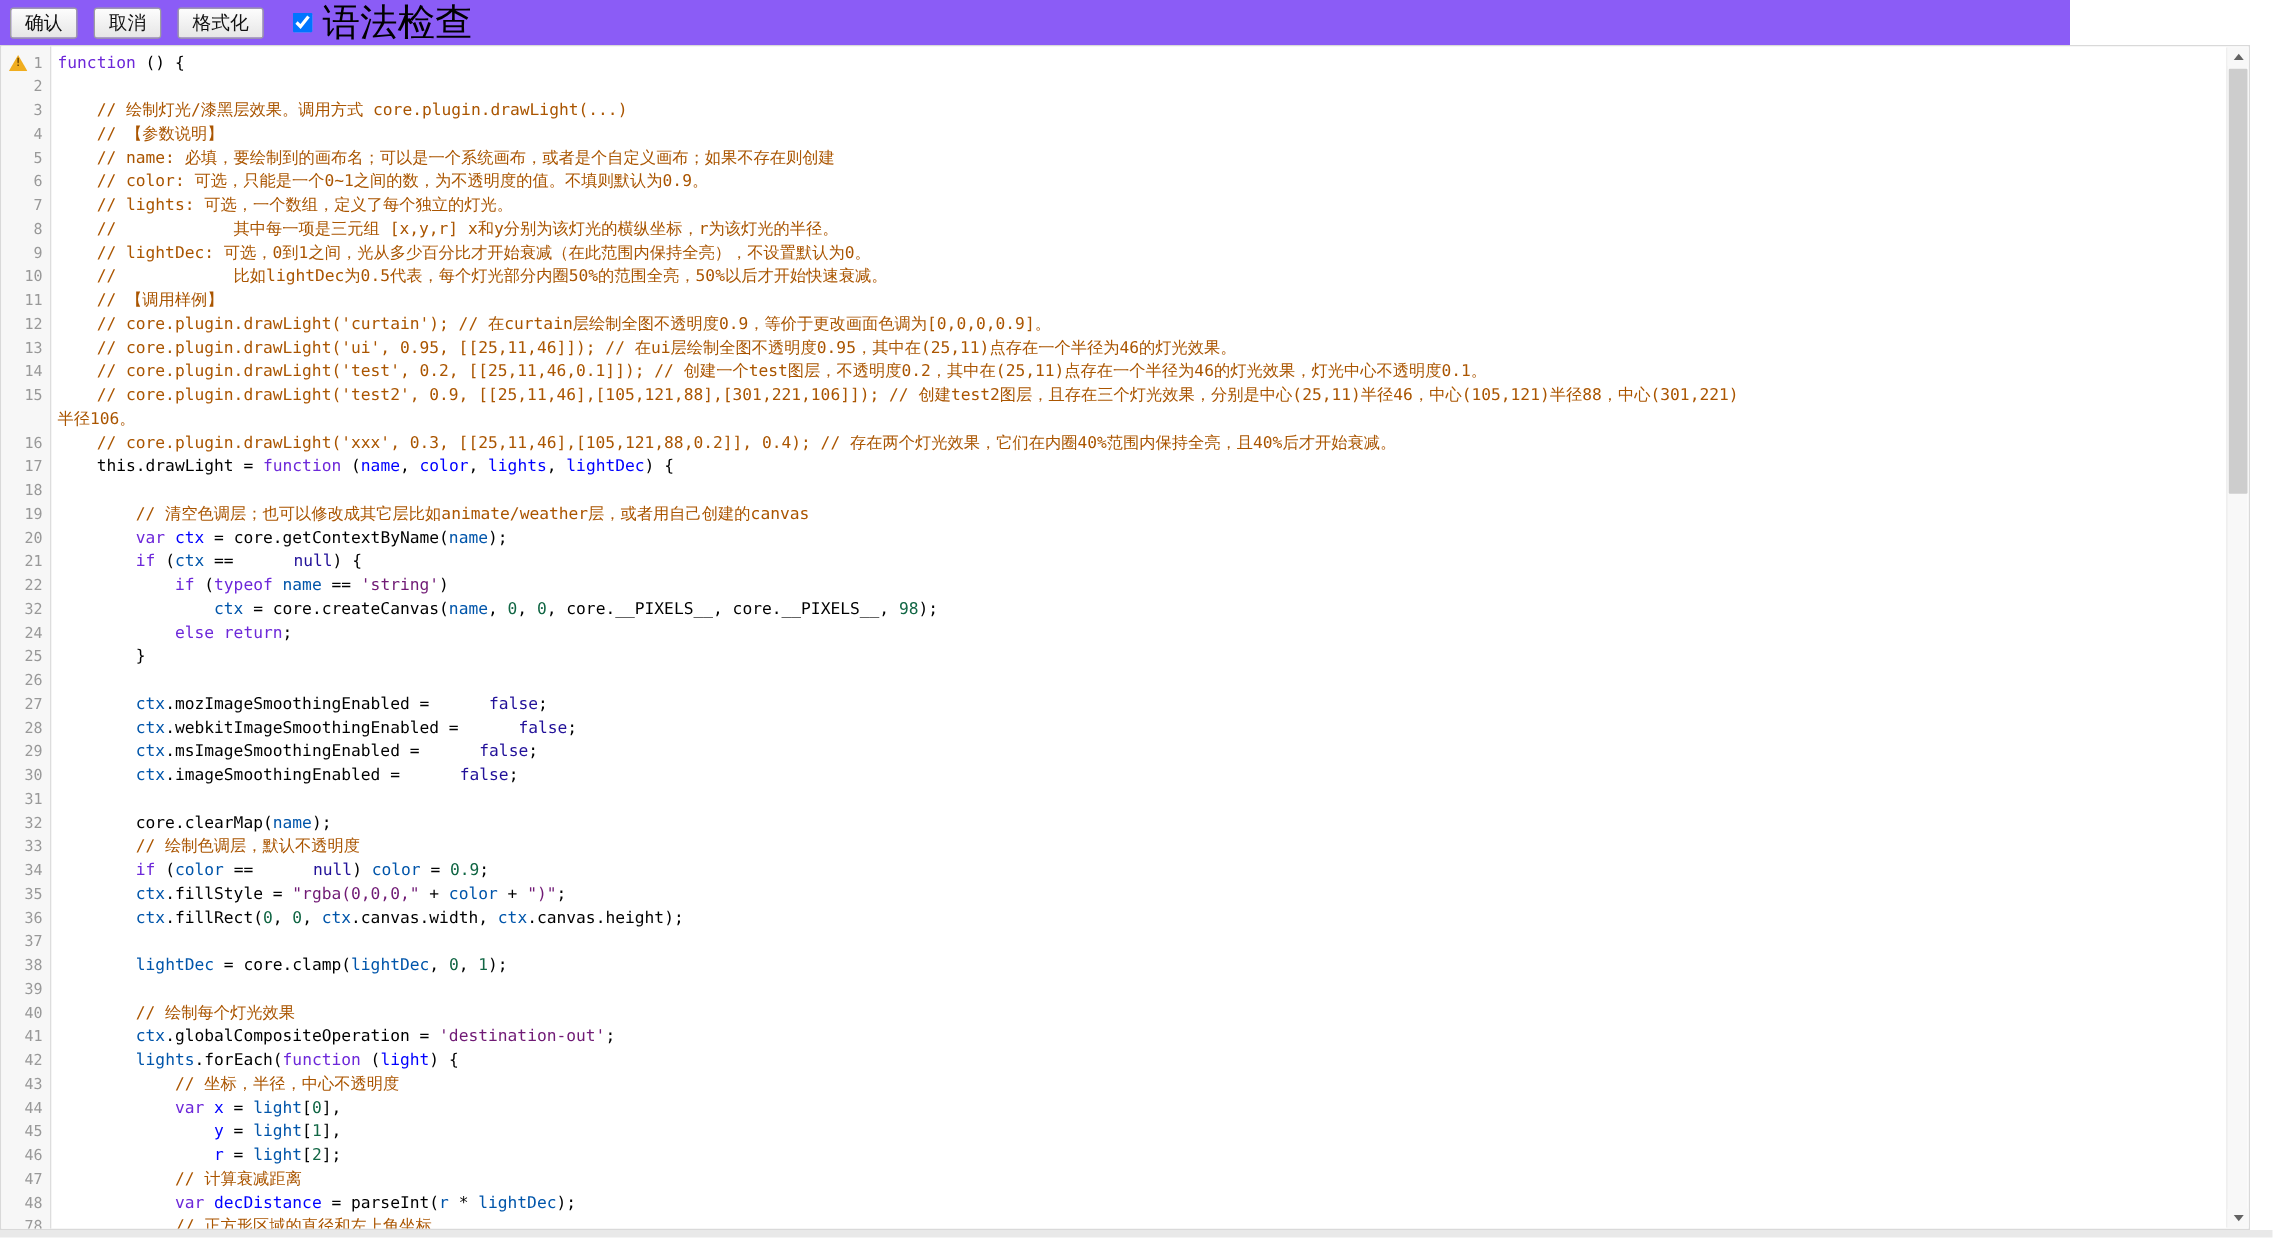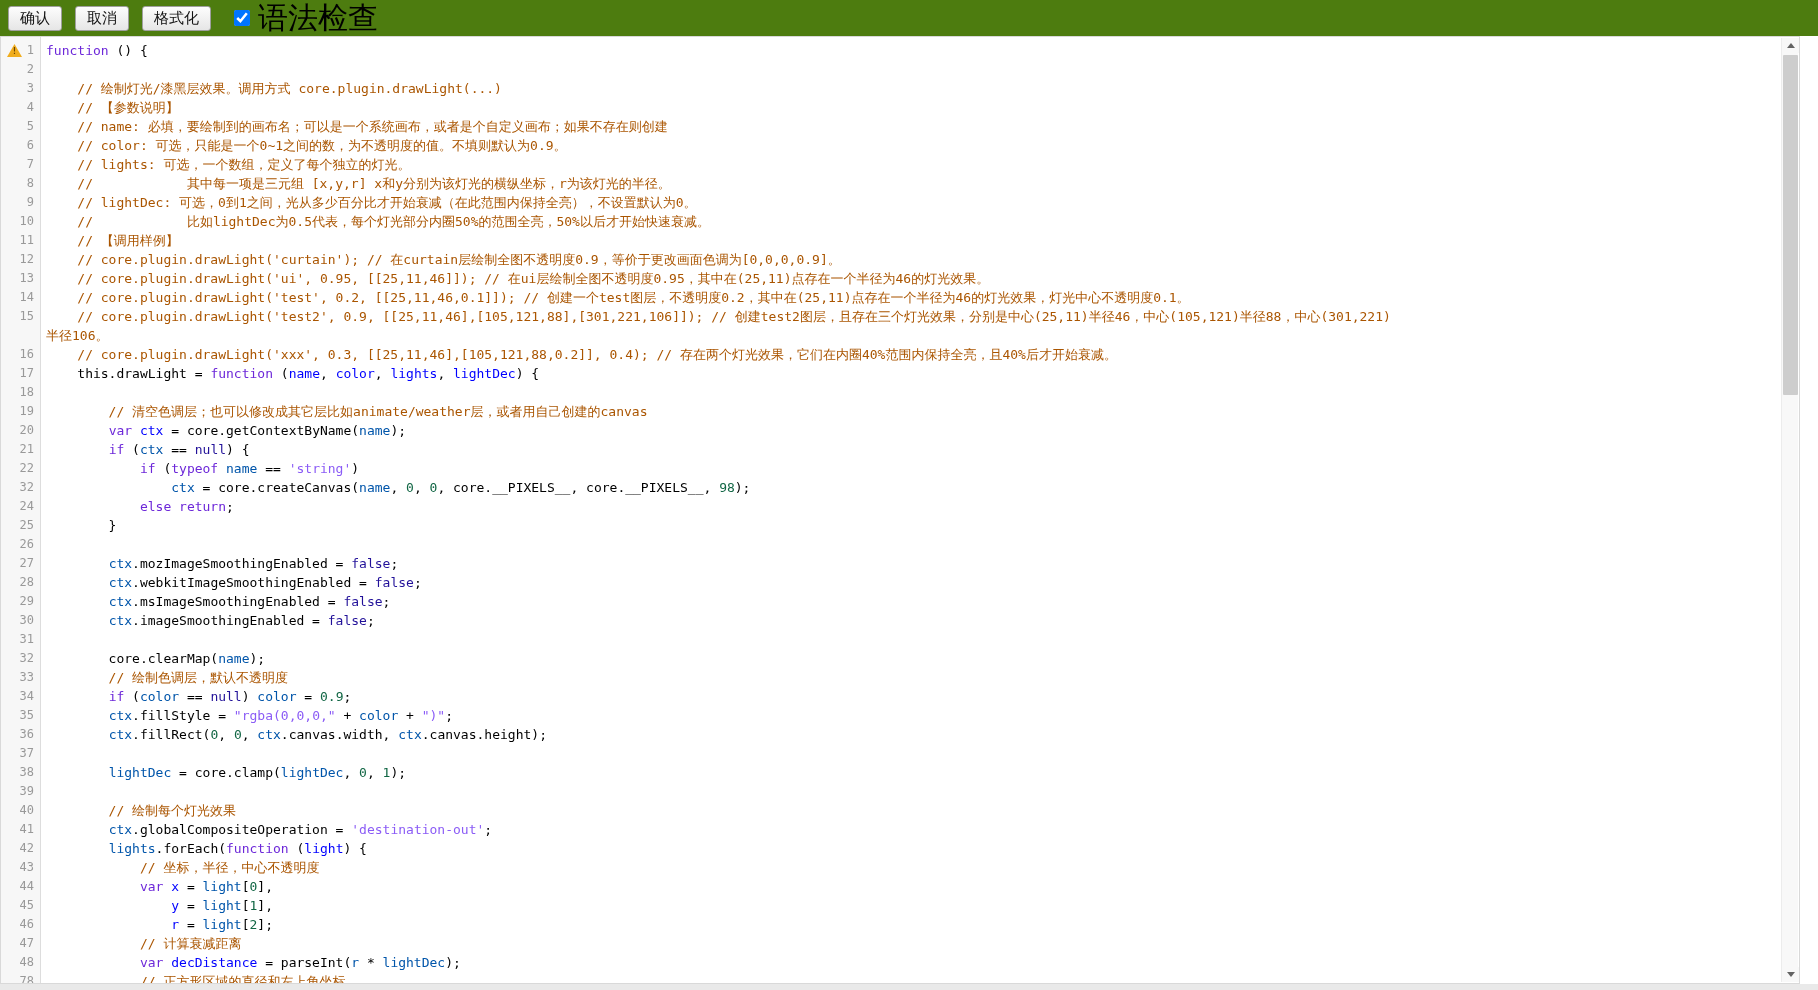--- a/index.html
+++ b/index.html
@@ -1,21 +1,21 @@
 <!DOCTYPE html>
 <html><head>
 <meta charset="utf-8">
 <style>
   * { margin:0; padding:0; box-sizing:border-box; }
   html,body { width:1818px; height:990px; background:#ffffff; overflow:hidden;
               font-family:"Liberation Sans", sans-serif; }
 
   
-  .toolbar { position:absolute; left:0; top:0; width:1818px; height:36px;
-             background:#4d7c0f; display:flex; align-items:center; padding:0 2px 0 8px; }
+  .toolbar { position:absolute; left:0; top:0; width:1656px; height:36px;
+             background:#8b5cf6; display:flex; align-items:center; padding:0 2px 0 8px; }
   .tb-btn { height:25px; padding:2px 11px; margin-right:13px; font-size:15px; color:#111;
             background:linear-gradient(#fdfdfd,#e6e6e6); border:1px solid #9f9f9f;
             border-radius:3px; cursor:pointer; font-family:"Liberation Sans", sans-serif; }
   .tb-check { width:16px; height:16px; margin:0 8px 0 10px; }
   .tb-check-label { font-size:30px; color:#000; }
 
   
   .editor { position:absolute; left:0; top:36px; width:1800px; height:948px;
             background:#ffffff; border:1px solid #d9d9d9; overflow:hidden; }
   .gutter-bg { position:absolute; left:0; top:0; bottom:0; width:40px;
@@ -30,23 +30,23 @@
   .warn-icon { position:absolute; left:6px; top:3px; width:15px; height:13px;
                background:#f0ad1e; clip-path:polygon(50% 0,100% 100%,0 100%);
                color:#6b4300; font-size:9px; font-weight:bold; text-align:center;
                line-height:15px; }
   .line-code { white-space:pre; padding-left:5px; color:#000; }
 
   .tk-kw   { color:#6d28d9; }
   .tk-def  { color:#00f; }
   .tk-var2 { color:#05a; }
   .tk-num  { color:#164; }
-  .tk-str  { color:#8b5cf6; }
+  .tk-str  { color:#701a75; }
   .tk-cmt  { color:#a50; }
-  .tk-atom { color:#219; }
+  .tk-atom { color:#219;margin-left:40px; }
   .tk-plain{ color:#000; }
 
   
   .vscrollbar { position:absolute; top:1px; right:1px; bottom:1px; width:17px;
                 background:#f8f8f8; border-left:1px solid #ececec; }
   .sb-arrow { position:absolute; left:0; width:17px; height:15px; background:#f8f8f8;
               display:flex; align-items:center; justify-content:center; cursor:pointer; }
   .sb-arrow.up { top:0; }
   .sb-arrow.down { bottom:0; }
   .sb-tri-up { width:0; height:0; border-left:4px solid transparent;

